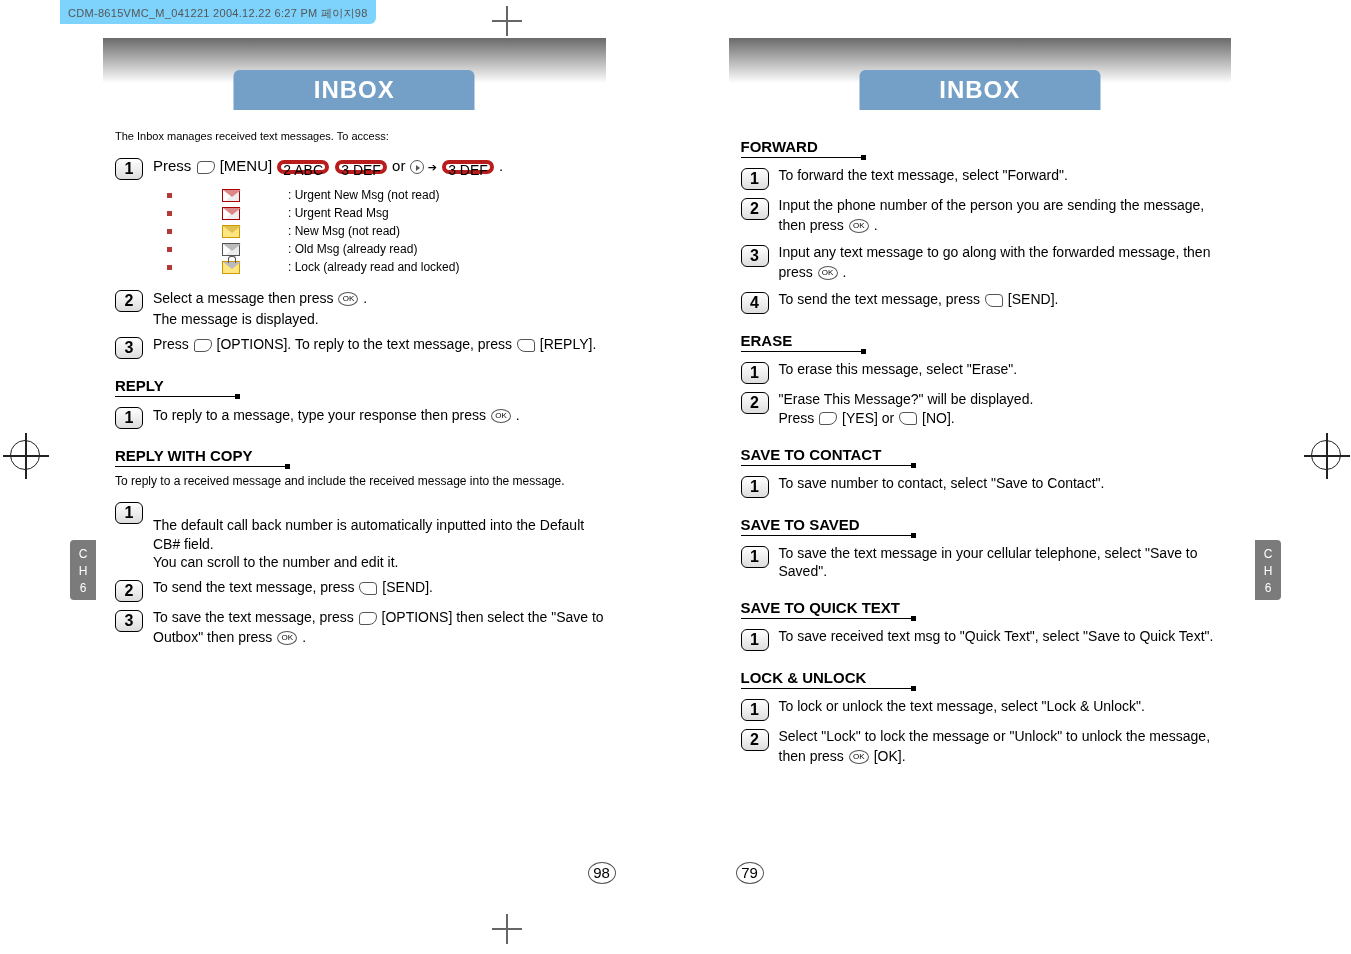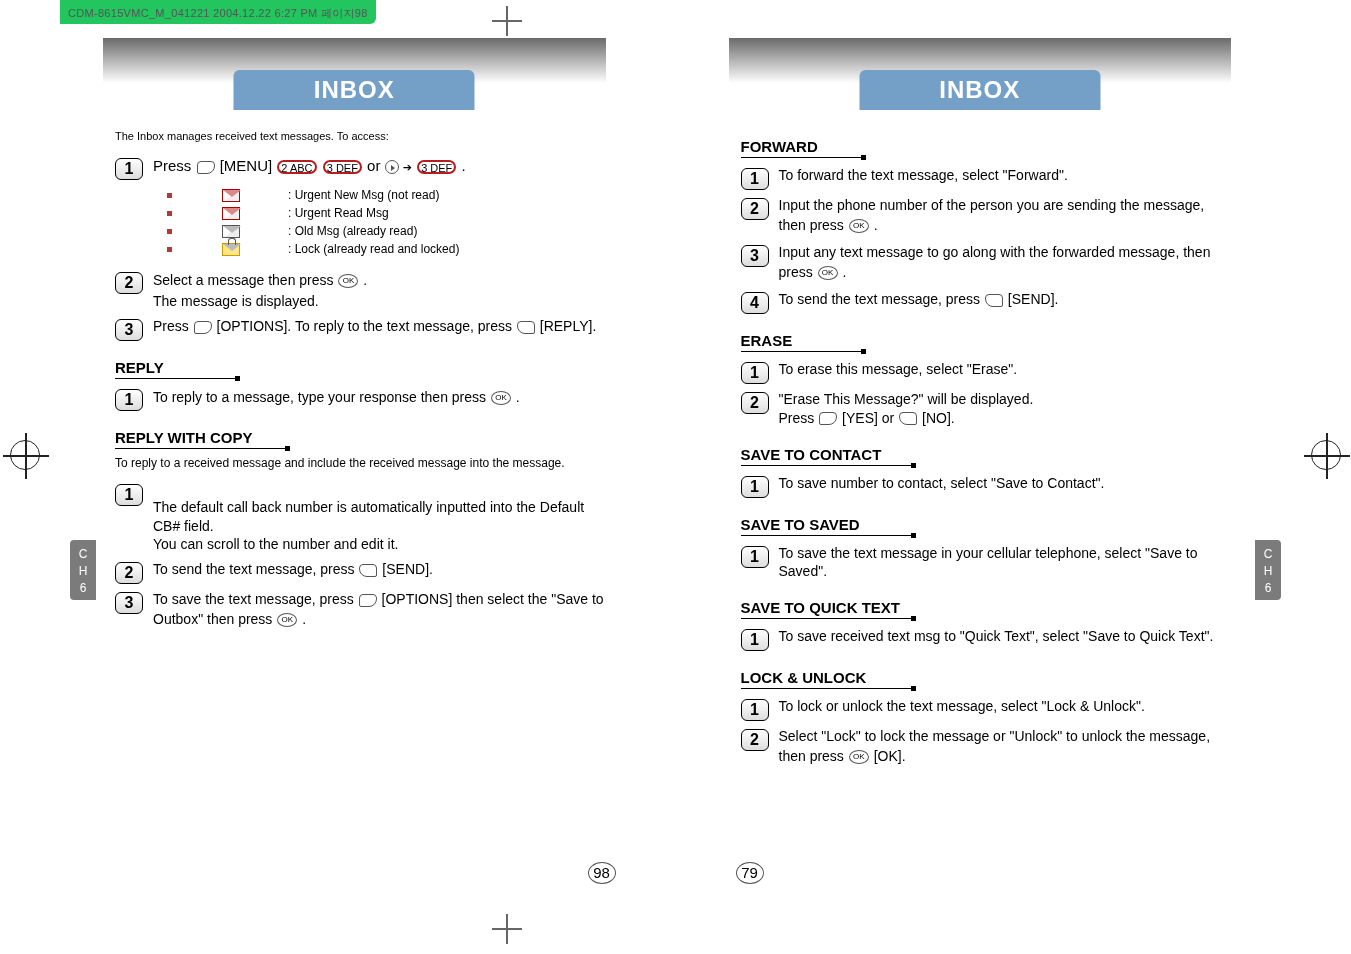--- a/index.html
+++ b/index.html
@@ -12,21 +12,21 @@
     position: relative;
     overflow: hidden;
   }
   .print-strip {
     position: absolute;
     top: 0; left: 60px;
     height: 24px;
     font-size: 11px;
     color: #555;
     padding: 6px 8px;
-    background: #22c55e;
+    background: #7dd3fc;
     border-bottom-right-radius: 6px;
     letter-spacing: 0.3px;
   }
   .top-cross {
     position: absolute;
     top: 6px; left: 492px;
     width: 30px; height: 30px;
   }
   .top-cross::before, .top-cross::after {
     content:""; position:absolute; background:#666;
@@ -159,22 +159,22 @@
 
   .note {
     font-size: 12px;
     line-height: 1.4;
     margin: 4px 0 10px 0;
   }
 
   .inline-key {
     display:inline-block;
     min-width:26px; height:14px;
-    border:2px solid #b91c1c; border-radius:8px;
-    font-size:11px; text-align:center; line-height:12px;
+    border:4px solid #b91c1c; border-radius:8px;
+    font-size:14px; text-align:center; line-height:12px;
     vertical-align:middle;
     padding:0 2px;
     margin:0 1px;
   }
   .ok-key {
     display:inline-block;
     width:20px; height:14px;
     border:1px solid #555; border-radius:50%;
     font-size:8px; text-align:center; line-height:12px;
     vertical-align:middle;
@@ -295,20 +295,25 @@
           <span class="msg-icon urgent"></span>
           <span>: Urgent New Msg (not read)</span>
         </li>
       <li>
           <span class="dot"></span>
           <span class="msg-icon urgent"></span>
           <span>: Urgent Read Msg</span>
         </li>
       <li>
           <span class="dot"></span>
+          <span class="msg-icon new"></span>
+          <span>: New Msg (not read)</span>
+        </li>
+      <li>
+          <span class="dot"></span>
           <span class="msg-icon"></span>
           <span>: Old Msg (already read)</span>
         </li>
       <li>
           <span class="dot"></span>
           <span class="msg-icon lock"></span>
           <span>: Lock (already read and locked)</span>
         </li>
     </ul>
 

